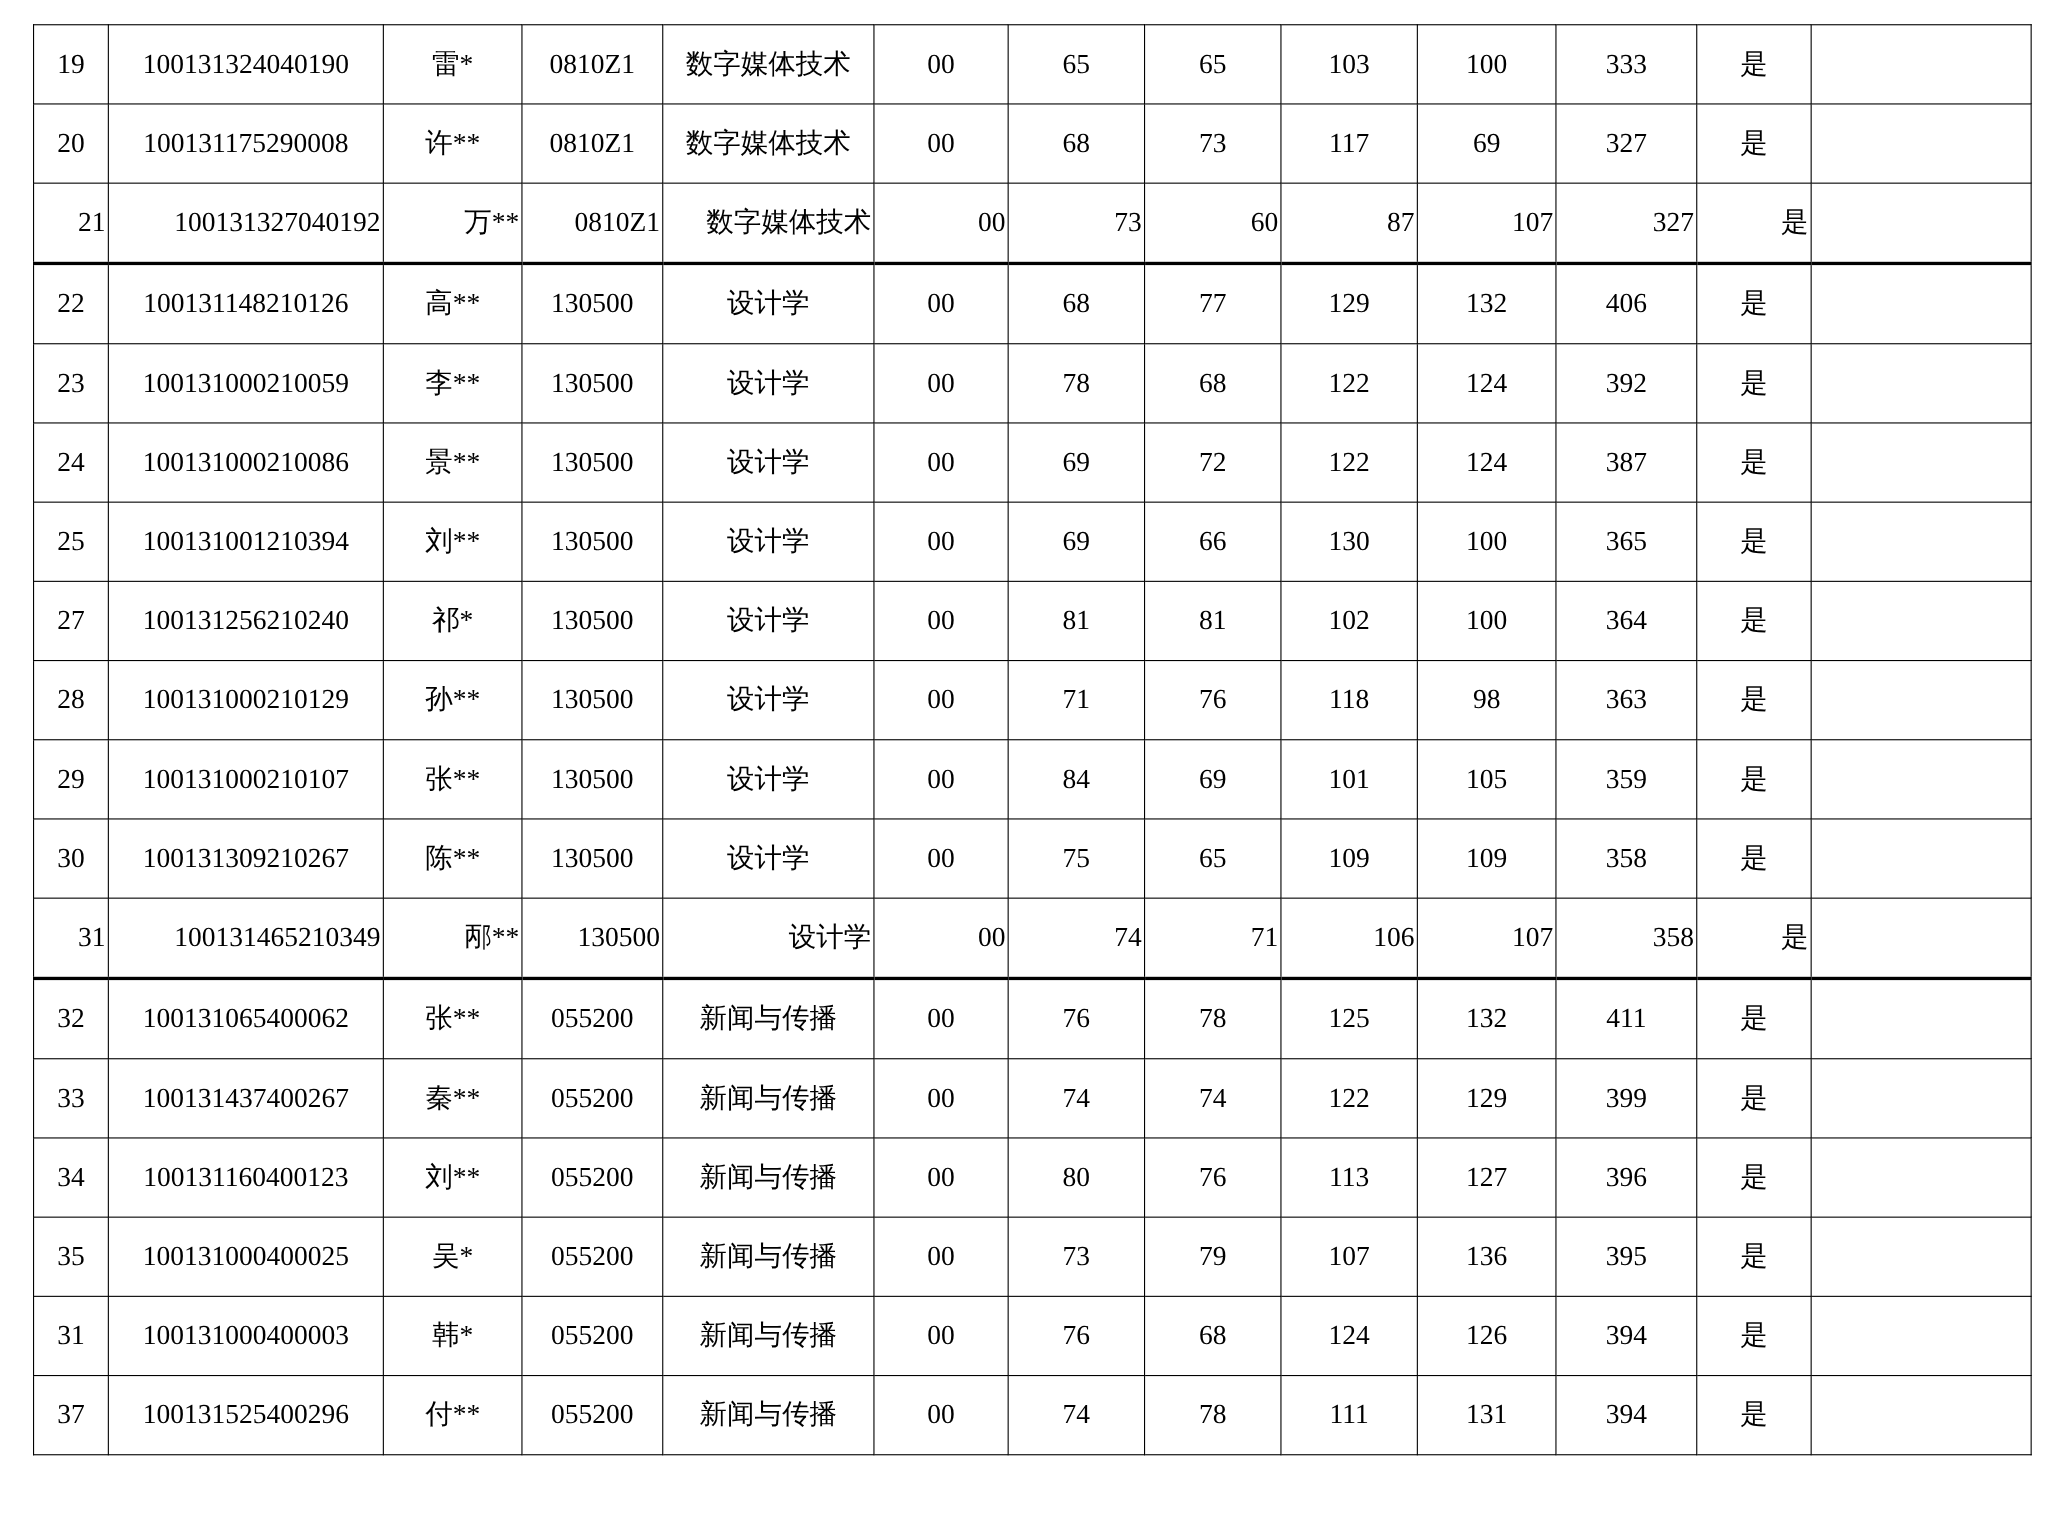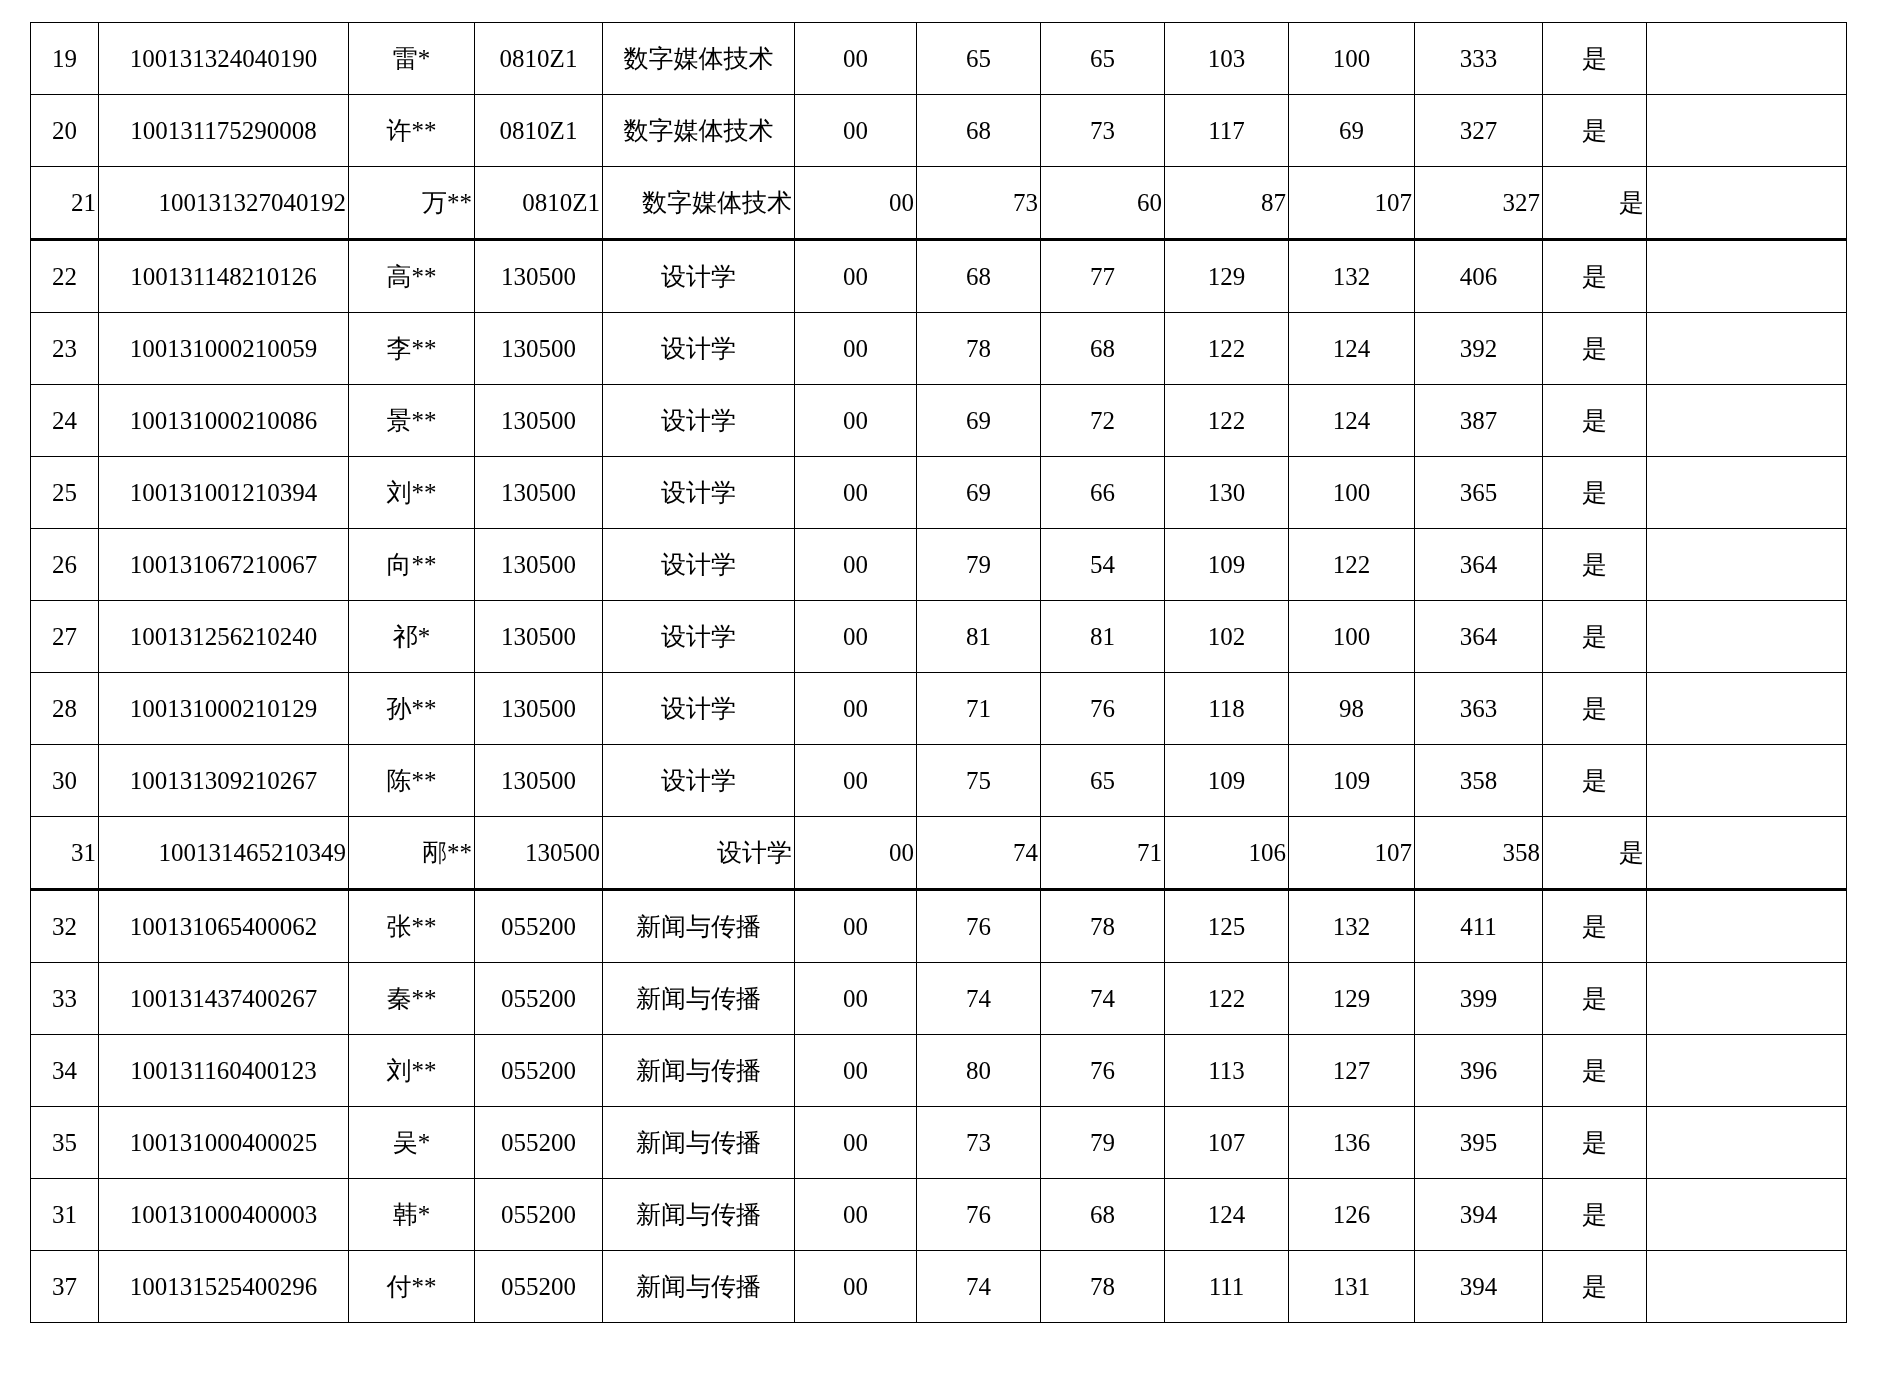--- a/index.html
+++ b/index.html
@@ -183,35 +183,20 @@
           <td>00</td>
           <td>69</td>
           <td>66</td>
           <td>130</td>
           <td>100</td>
           <td>365</td>
           <td class="cjk">是</td>
           <td></td>
         </tr>
         <tr>
-          <td>26</td>
-          <td>100131067210067</td>
-          <td class="cjk">向**</td>
-          <td>130500</td>
-          <td class="cjk">设计学</td>
-          <td>00</td>
-          <td>79</td>
-          <td>54</td>
-          <td>109</td>
-          <td>122</td>
-          <td>364</td>
-          <td class="cjk">是</td>
-          <td></td>
-        </tr>
-        <tr>
           <td>27</td>
           <td>100131256210240</td>
           <td class="cjk">祁*</td>
           <td>130500</td>
           <td class="cjk">设计学</td>
           <td>00</td>
           <td>81</td>
           <td>81</td>
           <td>102</td>
           <td>100</td>
@@ -228,20 +213,35 @@
           <td>00</td>
           <td>71</td>
           <td>76</td>
           <td>118</td>
           <td>98</td>
           <td>363</td>
           <td class="cjk">是</td>
           <td></td>
         </tr>
         <tr>
+          <td>29</td>
+          <td>100131000210107</td>
+          <td class="cjk">张**</td>
+          <td>130500</td>
+          <td class="cjk">设计学</td>
+          <td>00</td>
+          <td>84</td>
+          <td>69</td>
+          <td>101</td>
+          <td>105</td>
+          <td>359</td>
+          <td class="cjk">是</td>
+          <td></td>
+        </tr>
+        <tr>
           <td>30</td>
           <td>100131309210267</td>
           <td class="cjk">陈**</td>
           <td>130500</td>
           <td class="cjk">设计学</td>
           <td>00</td>
           <td>75</td>
           <td>65</td>
           <td>109</td>
           <td>109</td>

